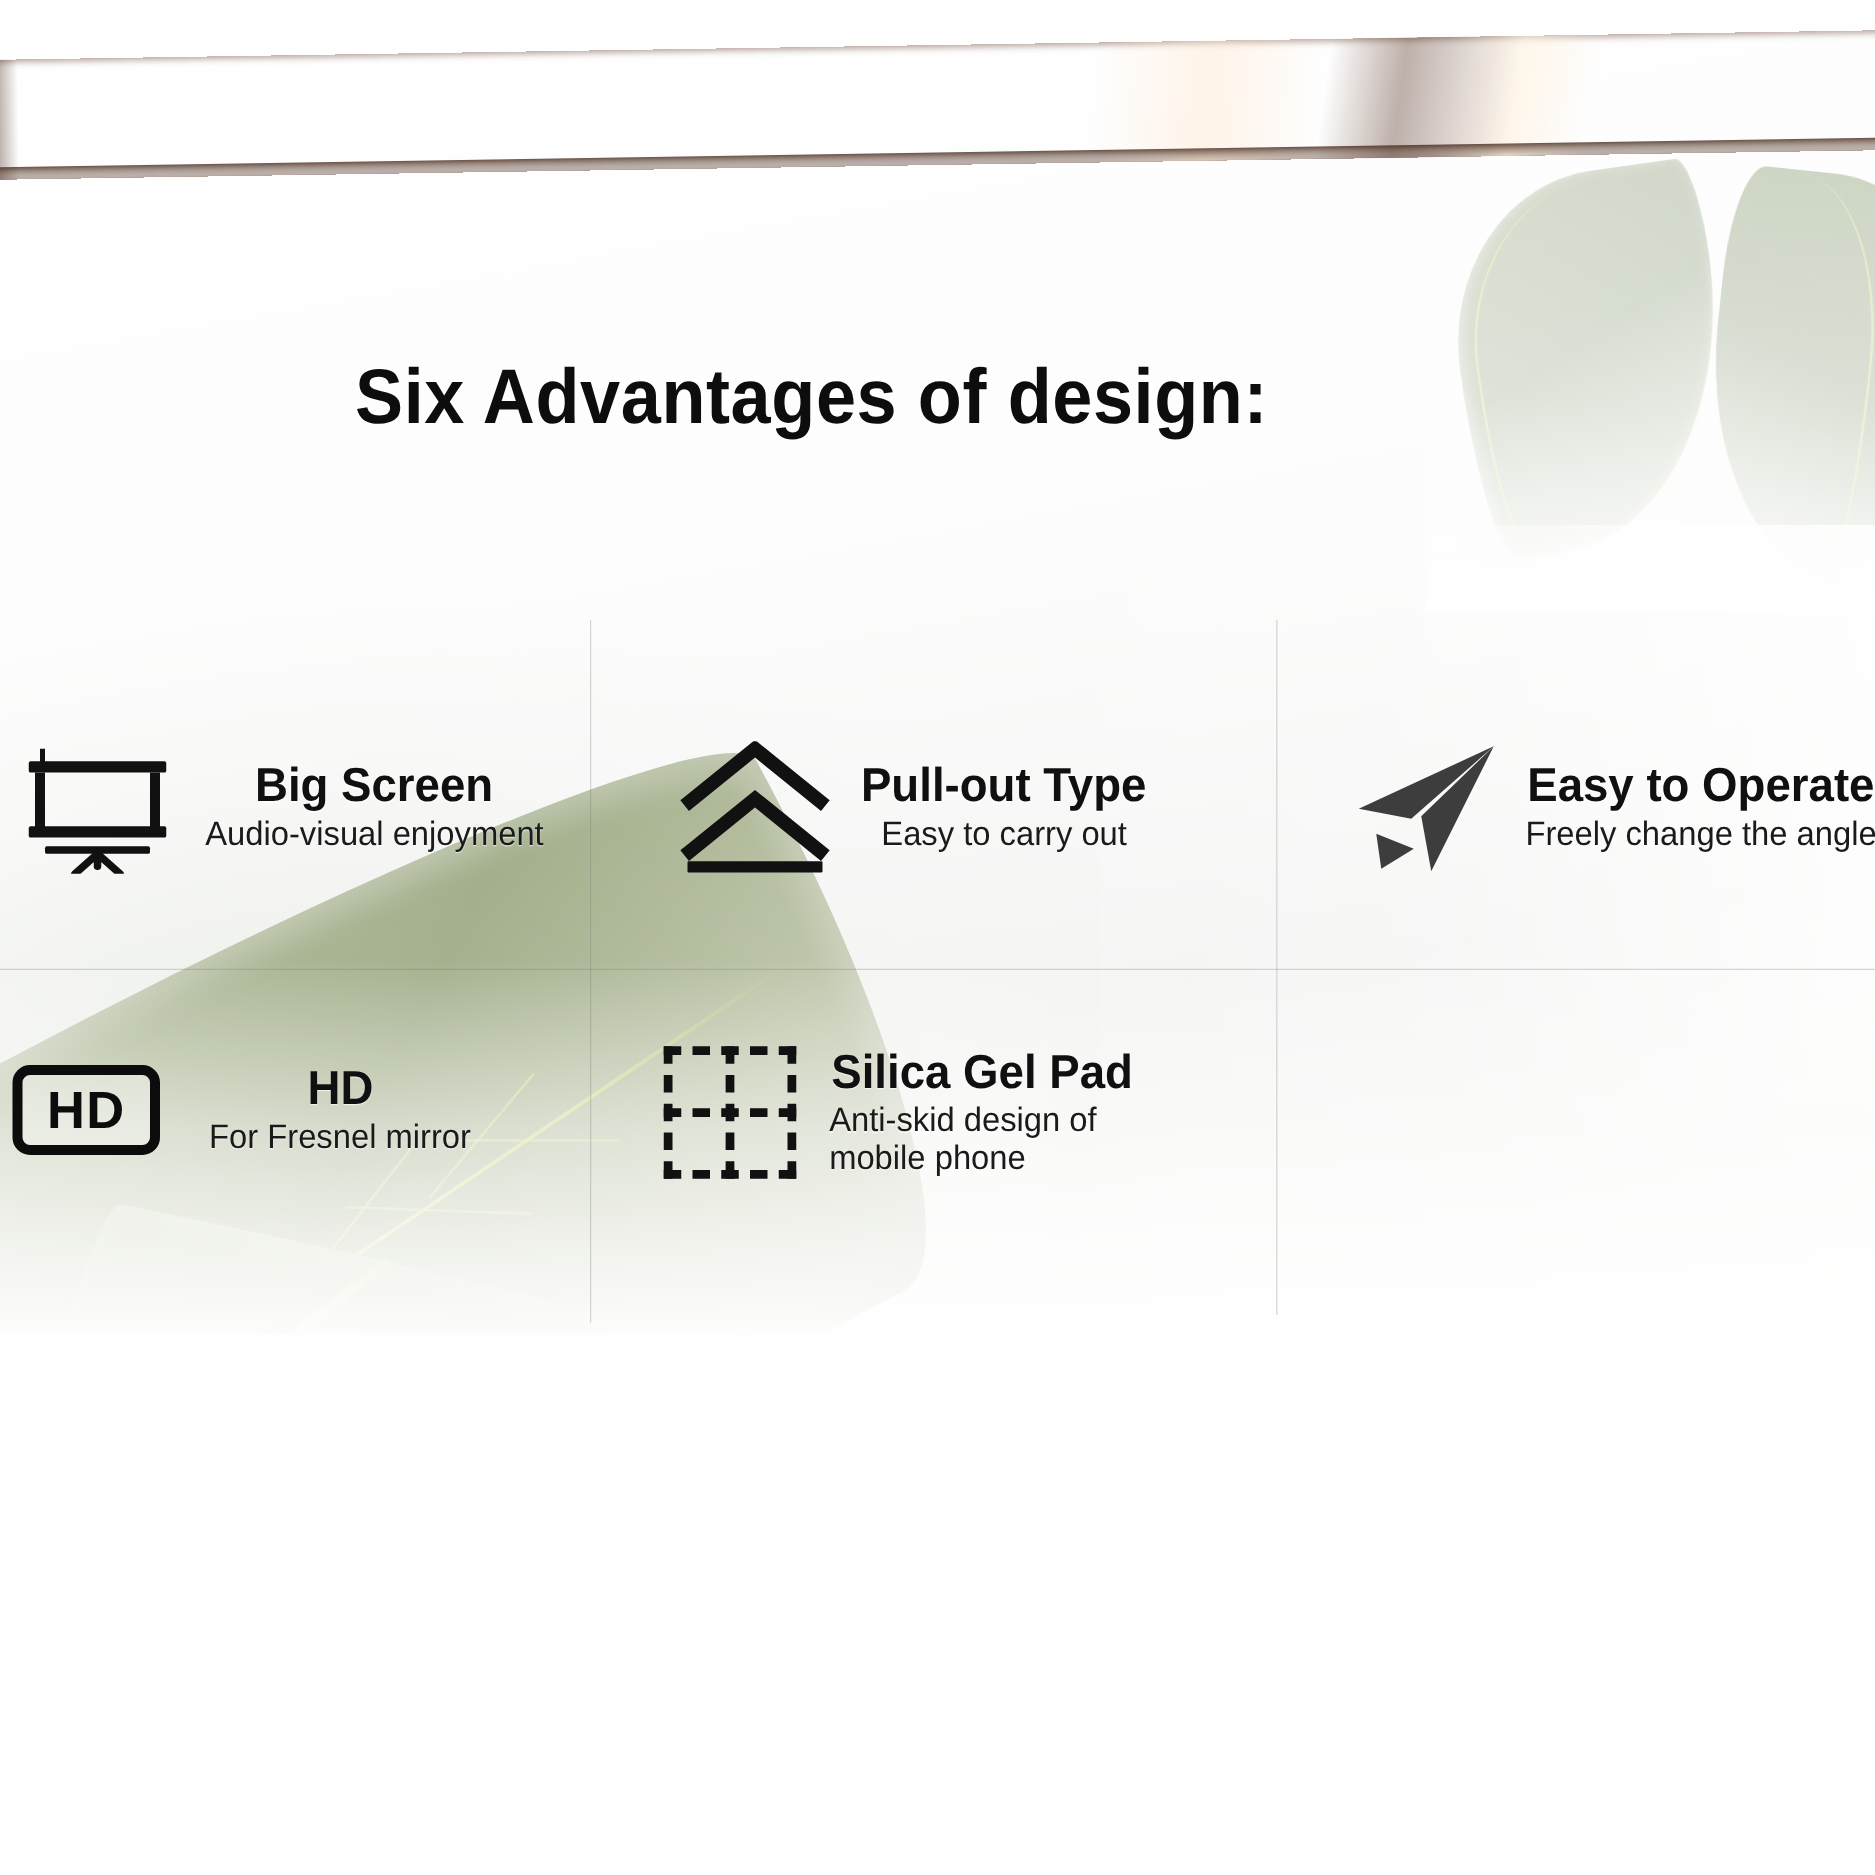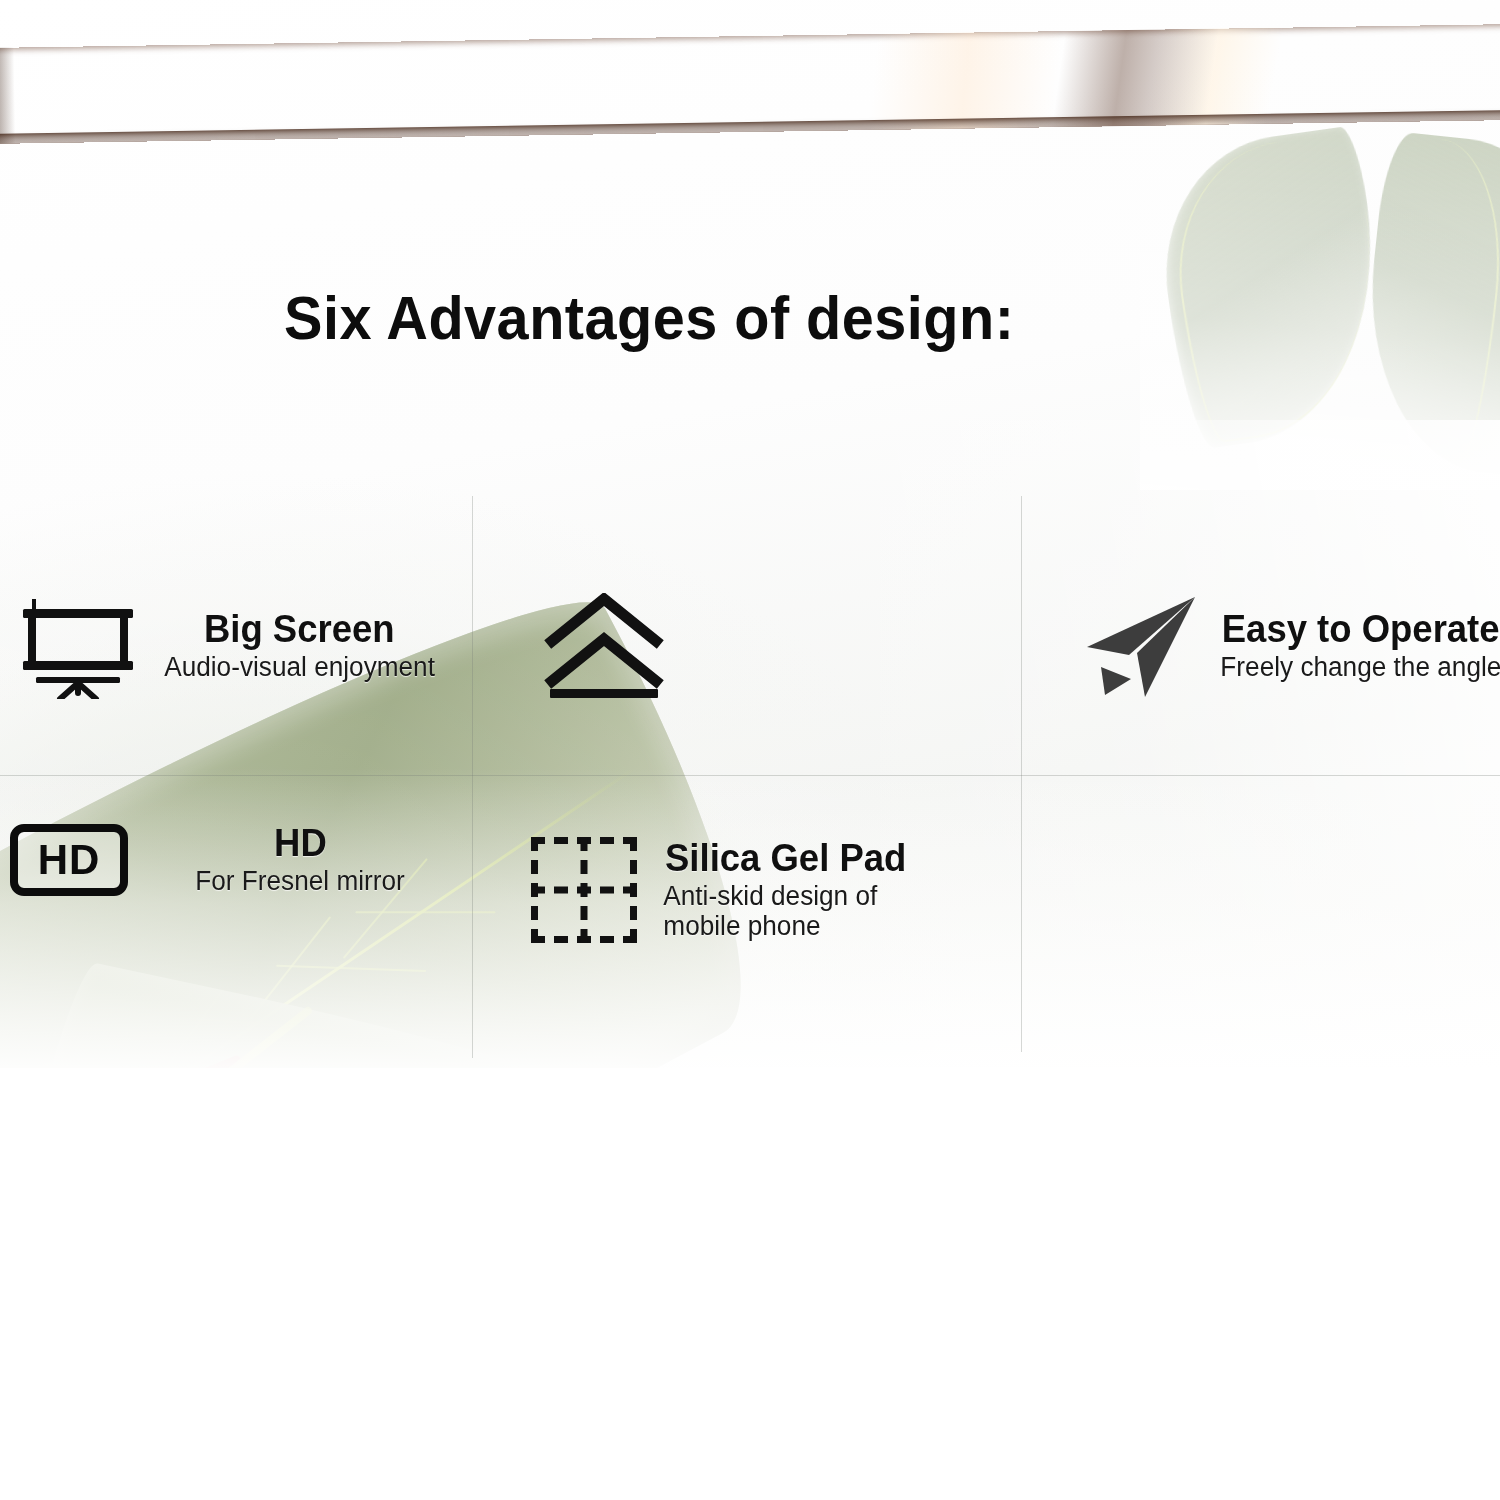--- a/index.html
+++ b/index.html
@@ -267,21 +267,21 @@
     transform: scaleX(0.97);
     transform-origin: center;
     text-shadow: 0 1px 1px rgba(255,255,255,0.75);
   }
   .feat-sub.two-line { white-space: pre-line; text-align: left; align-self: flex-start; }
 
   
   .f1 { left: 18px;   top: 592px; }
   .f2 { left: 540px;  top: 592px; }
   .f3 { left: 1082px; top: 592px; }
-  .f4 { left: 6px;    top: 820px; gap: 28px; }
+  .f4 { left: 6px;    top: 848px; }
   .f5 { left: 524px;  top: 832px; }
 
   
   .hd-badge {
     width: 118px; height: 72px;
     border: 8px solid #0c0c0c;
     border-radius: 14px;
     background: rgba(255,255,255,0.35);
     display: flex; align-items: center; justify-content: center;
     font-size: 42px; font-weight: 700; color: #0c0c0c;
@@ -379,20 +379,24 @@
   </div>
 
   <div class="feature f2">
     <div class="feat-icon" style="width:128px;height:108px;">
       <svg width="124" height="106" viewBox="0 0 124 106" aria-hidden="true">
         <path d="M10 48 L62 6 L114 48" stroke="#111" stroke-width="11" fill="none" stroke-linecap="square" stroke-linejoin="miter"></path>
         <path d="M10 88 L62 46 L114 88" stroke="#111" stroke-width="11" fill="none" stroke-linecap="square" stroke-linejoin="miter"></path>
         <rect x="8" y="96" width="108" height="9" rx="1" fill="#111"></rect>
       </svg>
     </div>
+    <div class="feat-text" style="margin-left:16px;">
+      <div class="feat-title">Pull-out Type</div>
+      <div class="feat-sub">Easy to carry out</div>
+    </div>
   </div>
 
   <div class="feature f3">
     <div class="feat-icon" style="width:120px;height:108px;">
       <svg width="118" height="106" viewBox="0 0 118 106" aria-hidden="true">
         <path d="M112 4 L4 54 L46 62 Z" fill="#3d3d3d"></path>
         <path d="M112 4 L54 60 L62 104 Z" fill="#3d3d3d"></path>
         <path d="M18 74 L48 86 L22 102 Z" fill="#3d3d3d"></path>
       </svg>
     </div>

